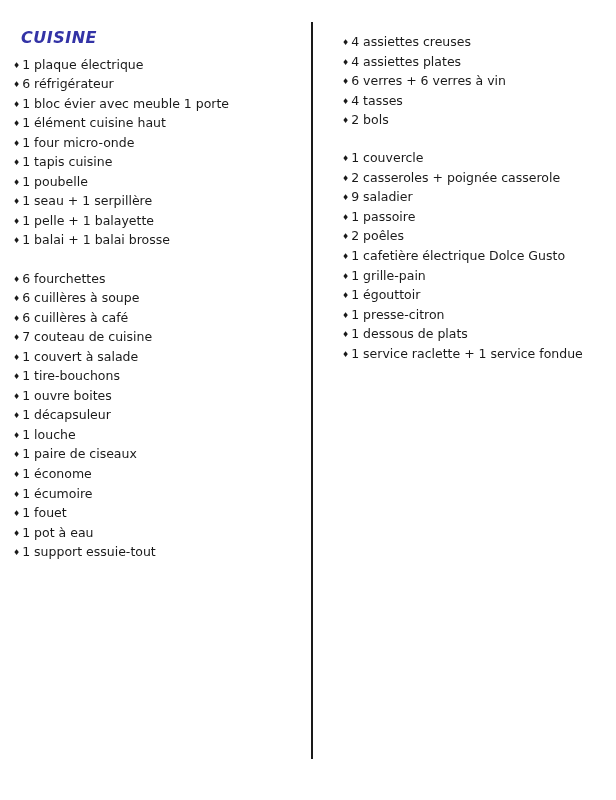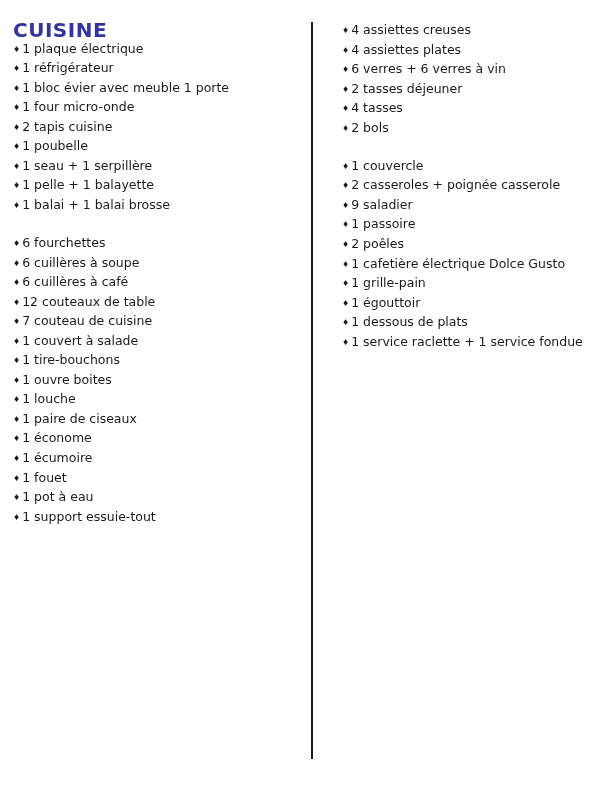--- a/index.html
+++ b/index.html
@@ -16,35 +16,36 @@
     font-family: "DejaVu Sans", "Liberation Sans", sans-serif;
     font-size: 12.5px;
     color: #1a1a1a;
   }
   .col {
     position: absolute;
     top: 21px;
     line-height: 18.55px;
   }
   .col-left  { left: 13px;  width: 292px; }
-  .col-right { left: 342px; width: 268px; }
+  .col-right { left: 342px; width: 268px; margin-top: 12px; }
   .divider {
     position: absolute;
     left: 311px;
     top: 22px;
     width: 2px;
     height: 737px;
     background: #1a1a1a;
   }
   .page-title {
     font-weight: bold;
-    font-size: 20px;
+    font-size: 16px;
     letter-spacing: 0.5px;
     line-height: 18.55px;
-    margin: 0;
+    margin: 8px;
+    font-style: italic;
   }
   ul.item-list {
     list-style: none;
     margin: 0;
     padding: 0;
   }
   ul.item-list.gap-above { margin-top: 18.55px; }
   li.list-item {
     white-space: nowrap;
     line-height: 18.55px;
@@ -62,57 +63,58 @@
 
 <div class="page">
 
   <div class="col col-left">
     <h1 class="page-title" style="color: rgb(51, 51, 166);">CUISINE</h1>
 
     <ul class="item-list">
 
         <li class="list-item"><span class="bullet">♦</span><span>1 plaque électrique</span></li>
 
-        <li class="list-item"><span class="bullet">♦</span><span>1 réfrigérateur</span></li>
+        <li class="list-item"><span class="bullet">♦</span><span>6 réfrigérateur</span></li>
 
         <li class="list-item"><span class="bullet">♦</span><span>1 bloc évier avec meuble 1 porte</span></li>
 
+        <li class="list-item"><span class="bullet">♦</span><span>1 élément cuisine haut</span></li>
 
         <li class="list-item"><span class="bullet">♦</span><span>1 four micro-onde</span></li>
 
-        <li class="list-item"><span class="bullet">♦</span><span>2 tapis cuisine</span></li>
+        <li class="list-item"><span class="bullet">♦</span><span>1 tapis cuisine</span></li>
 
         <li class="list-item"><span class="bullet">♦</span><span>1 poubelle</span></li>
 
         <li class="list-item"><span class="bullet">♦</span><span>1 seau + 1 serpillère</span></li>
 
         <li class="list-item"><span class="bullet">♦</span><span>1 pelle + 1 balayette</span></li>
 
         <li class="list-item"><span class="bullet">♦</span><span>1 balai + 1 balai brosse</span></li>
       </ul>
 
     <ul class="item-list gap-above">
 
         <li class="list-item"><span class="bullet">♦</span><span>6 fourchettes</span></li>
 
         <li class="list-item"><span class="bullet">♦</span><span>6 cuillères à soupe</span></li>
 
         <li class="list-item"><span class="bullet">♦</span><span>6 cuillères à café</span></li>
 
-        <li class="list-item"><span class="bullet">♦</span><span>12 couteaux de table</span></li>
 
         <li class="list-item"><span class="bullet">♦</span><span>7 couteau de cuisine</span></li>
 
 
         <li class="list-item"><span class="bullet">♦</span><span>1 couvert à salade</span></li>
 
         <li class="list-item"><span class="bullet">♦</span><span>1 tire-bouchons</span></li>
 
         <li class="list-item"><span class="bullet">♦</span><span>1 ouvre boites</span></li>
 
+        <li class="list-item"><span class="bullet">♦</span><span>1 décapsuleur</span></li>
 
         <li class="list-item"><span class="bullet">♦</span><span>1 louche</span></li>
 
         <li class="list-item"><span class="bullet">♦</span><span>1 paire de ciseaux</span></li>
 
         <li class="list-item"><span class="bullet">♦</span><span>1 économe</span></li>
 
         <li class="list-item"><span class="bullet">♦</span><span>1 écumoire</span></li>
 
         <li class="list-item"><span class="bullet">♦</span><span>1 fouet</span></li>
@@ -128,21 +130,20 @@
   <div class="col col-right">
     <ul class="item-list">
 
         <li class="list-item"><span class="bullet">♦</span><span>4 assiettes creuses</span></li>
 
         <li class="list-item"><span class="bullet">♦</span><span>4 assiettes plates</span></li>
 
 
         <li class="list-item"><span class="bullet">♦</span><span>6 verres + 6 verres à vin</span></li>
 
-        <li class="list-item"><span class="bullet">♦</span><span>2 tasses déjeuner</span></li>
 
         <li class="list-item"><span class="bullet">♦</span><span>4 tasses</span></li>
 
         <li class="list-item"><span class="bullet">♦</span><span>2 bols</span></li>
       </ul>
 
     <ul class="item-list gap-above">
 
 
         <li class="list-item"><span class="bullet">♦</span><span>1 couvercle</span></li>
@@ -154,20 +155,21 @@
         <li class="list-item"><span class="bullet">♦</span><span>1 passoire</span></li>
 
         <li class="list-item"><span class="bullet">♦</span><span>2 poêles</span></li>
 
         <li class="list-item"><span class="bullet">♦</span><span>1 cafetière électrique Dolce Gusto</span></li>
 
         <li class="list-item"><span class="bullet">♦</span><span>1 grille-pain</span></li>
 
         <li class="list-item"><span class="bullet">♦</span><span>1 égouttoir</span></li>
 
+        <li class="list-item"><span class="bullet">♦</span><span>1 presse-citron</span></li>
 
         <li class="list-item"><span class="bullet">♦</span><span>1 dessous de plats</span></li>
 
         <li class="list-item"><span class="bullet">♦</span><span>1 service raclette + 1 service fondue</span></li>
       </ul>
   </div>
 
 </div>
 
 </body></html>

